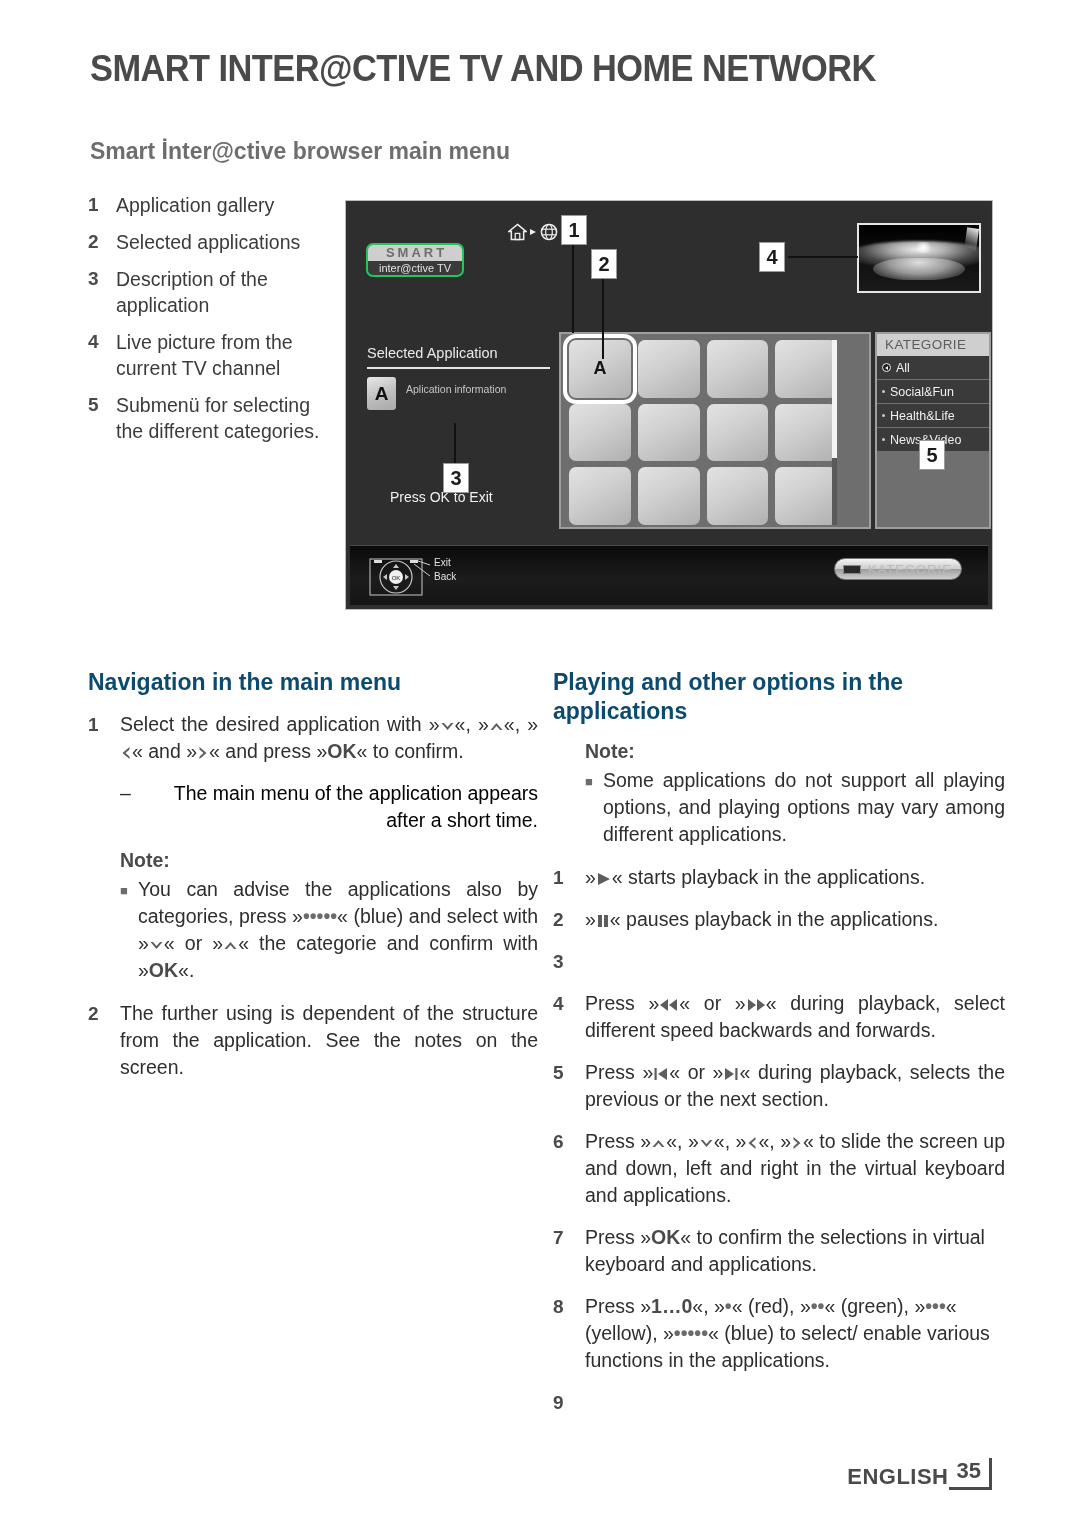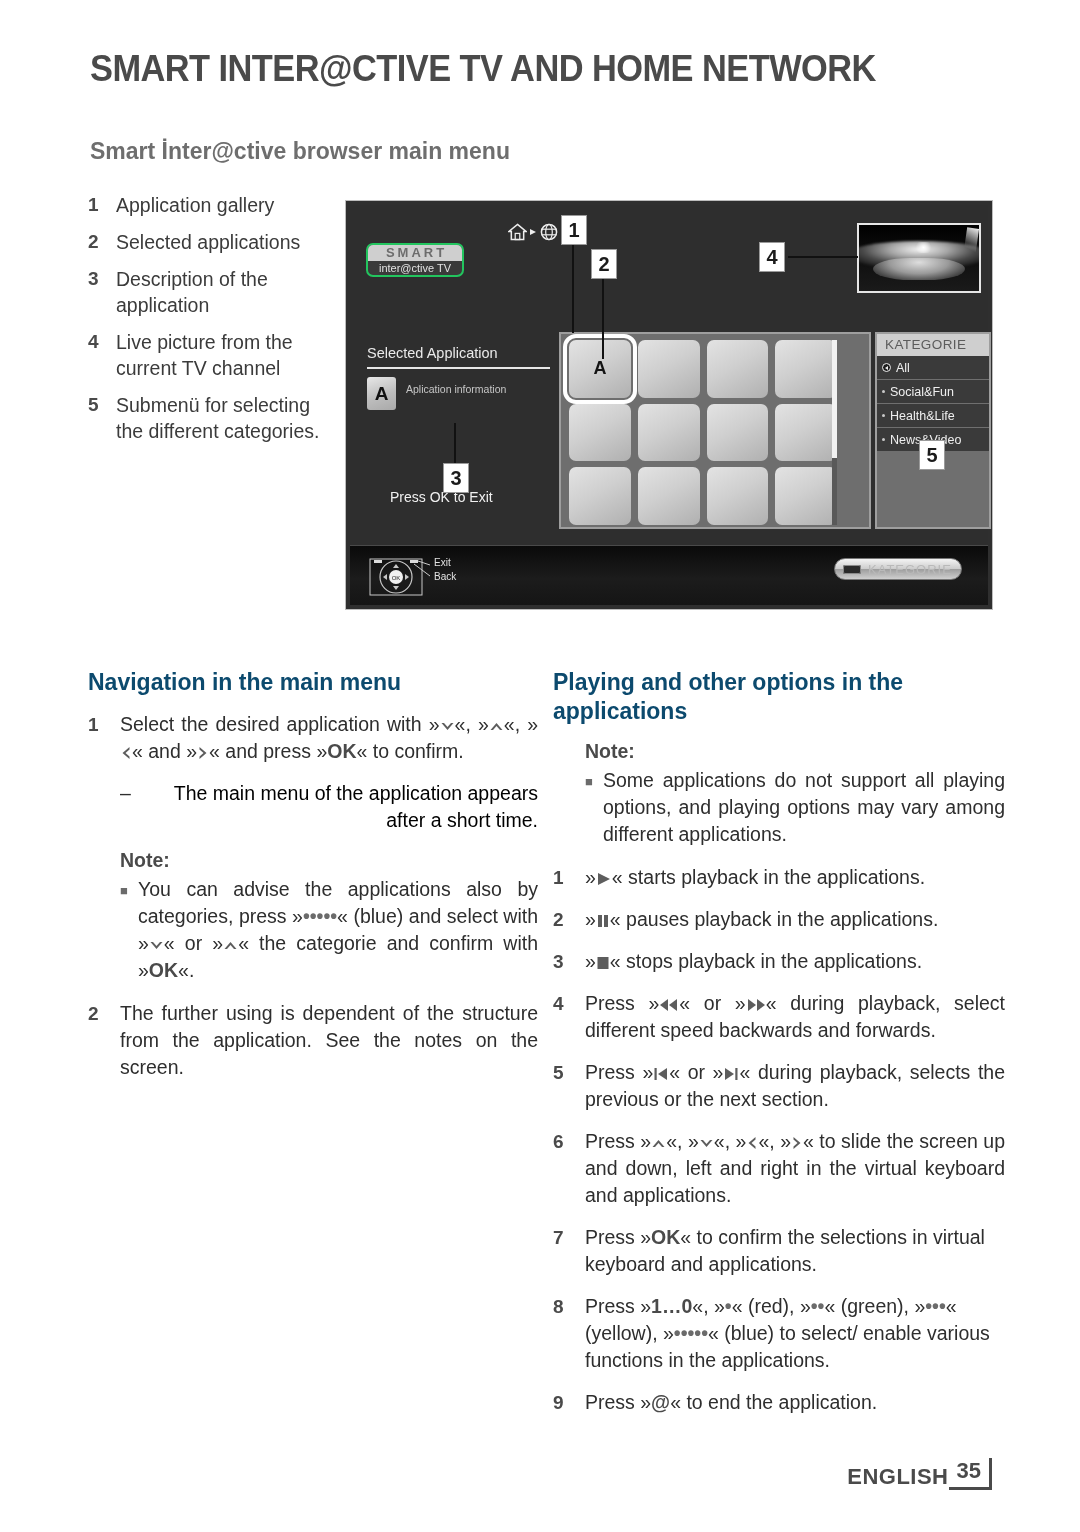--- a/index.html
+++ b/index.html
@@ -515,23 +515,20 @@
     <div class="item">
       <span class="n">2</span>
       <span class="t"><span>»</span><span class="ic"><svg width="14" height="14" viewBox="0 0 14 14">
               <rect x="2" y="1" width="4" height="12" fill="#5d5d5d"></rect>
               <rect x="8" y="1" width="4" height="12" fill="#5d5d5d"></rect>
             </svg></span><span>« pauses playback in the applications.</span></span>
     </div>
 
     <div class="item">
       <span class="n">3</span>
-      <span class="t"><span>»</span><span class="ic"><svg width="14" height="14" viewBox="0 0 14 14">
-              <rect x="1.5" y="1" width="11" height="12" fill="#5d5d5d"></rect>
-            </svg></span><span>« stops playback in the applications.</span></span>
     </div>
 
     <div class="item just">
       <span class="n">4</span>
       <span class="t"><span>Press »</span><span class="ic"><svg width="20" height="14" viewBox="0 0 20 14">
               <path d="M9 1 L1 7 L9 13 Z" fill="#5d5d5d"></path>
               <path d="M18 1 L10 7 L18 13 Z" fill="#5d5d5d"></path>
             </svg></span><span>« or »</span><span class="ic"><svg width="20" height="14" viewBox="0 0 20 14">
               <path d="M2 1 L10 7 L2 13 Z" fill="#5d5d5d"></path>
               <path d="M11 1 L19 7 L11 13 Z" fill="#5d5d5d"></path>
@@ -567,21 +564,20 @@
       <span class="t"><span>Press »</span><b class="k">OK</b><span>« to confirm the selections in virtual keyboard and applications.</span></span>
     </div>
 
     <div class="item">
       <span class="n">8</span>
       <span class="t"><span>Press »</span><b class="k">1…0</b><span>«, »</span><span class="gl">•</span><span>« (red), »</span><span class="gl">••</span><span>« (green), »</span><span class="gl">•••</span><span>« (yellow), »</span><span class="gl">•••••</span><span>« (blue) to select/ enable various functions in the applications.</span></span>
     </div>
 
     <div class="item">
       <span class="n">9</span>
-      <span class="t"><span>Press »</span><b class="k">@</b><span>« to end the application.</span></span>
     </div>
   </div>
 
   <div class="footer">
     <span class="lang">ENGLISH</span>
     <span class="pg">35</span>
   </div>
 
 </div>
 

